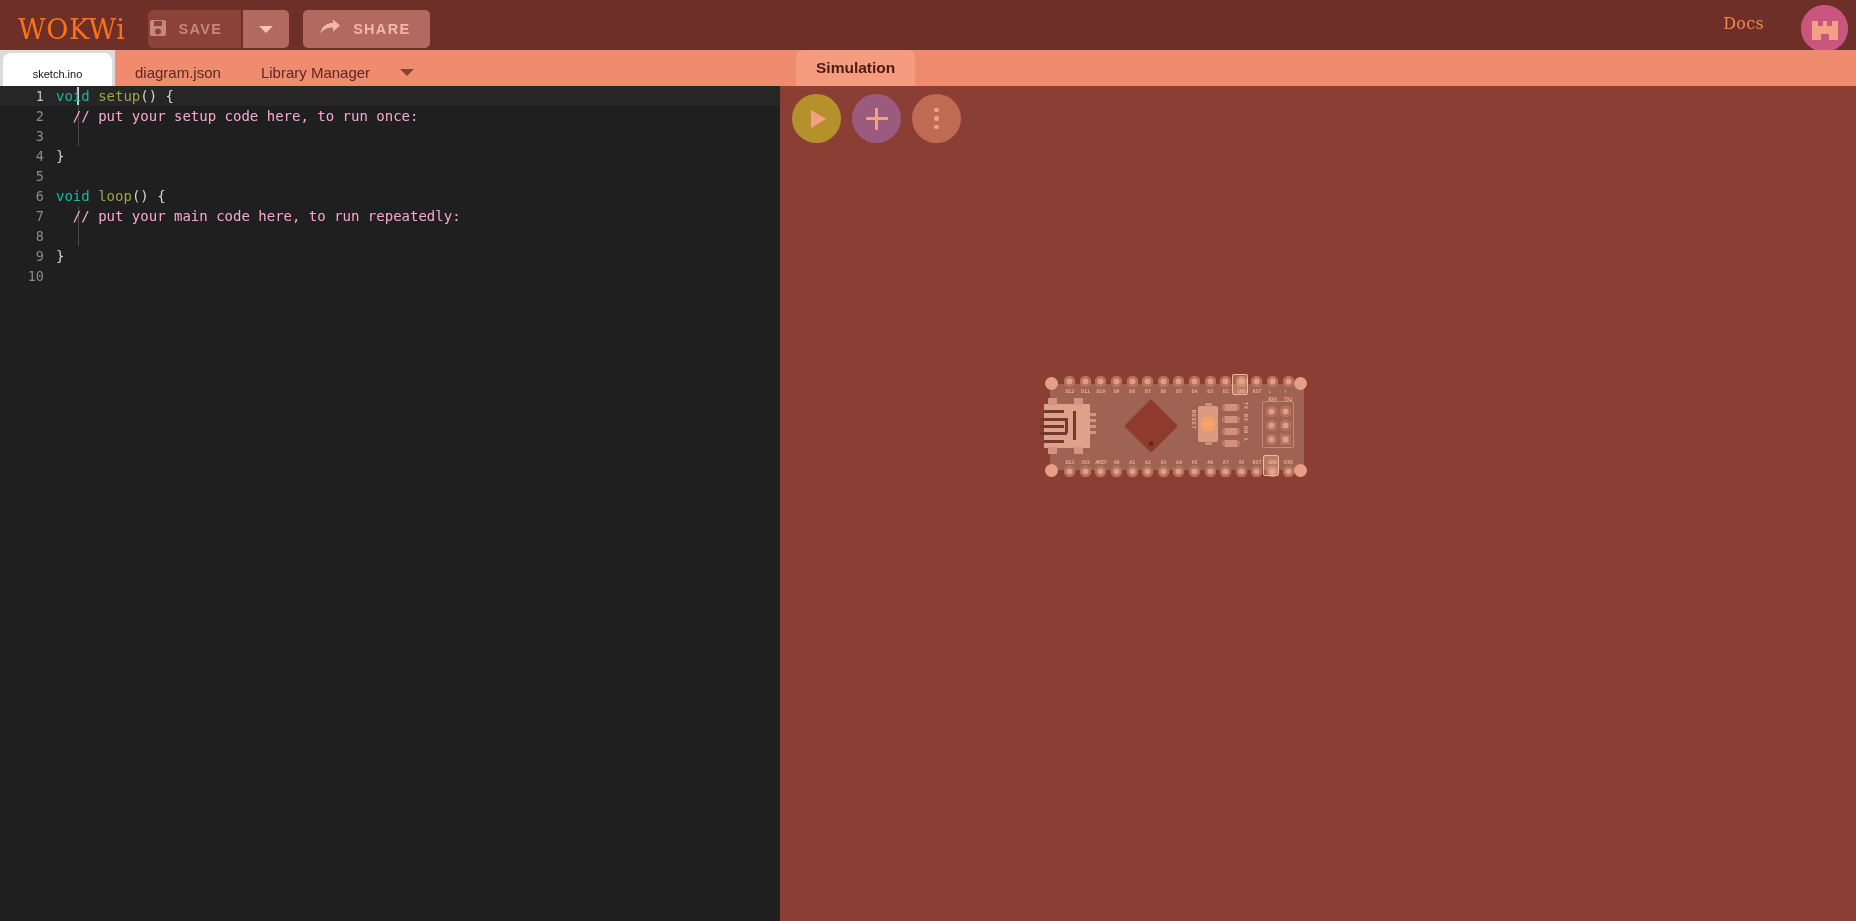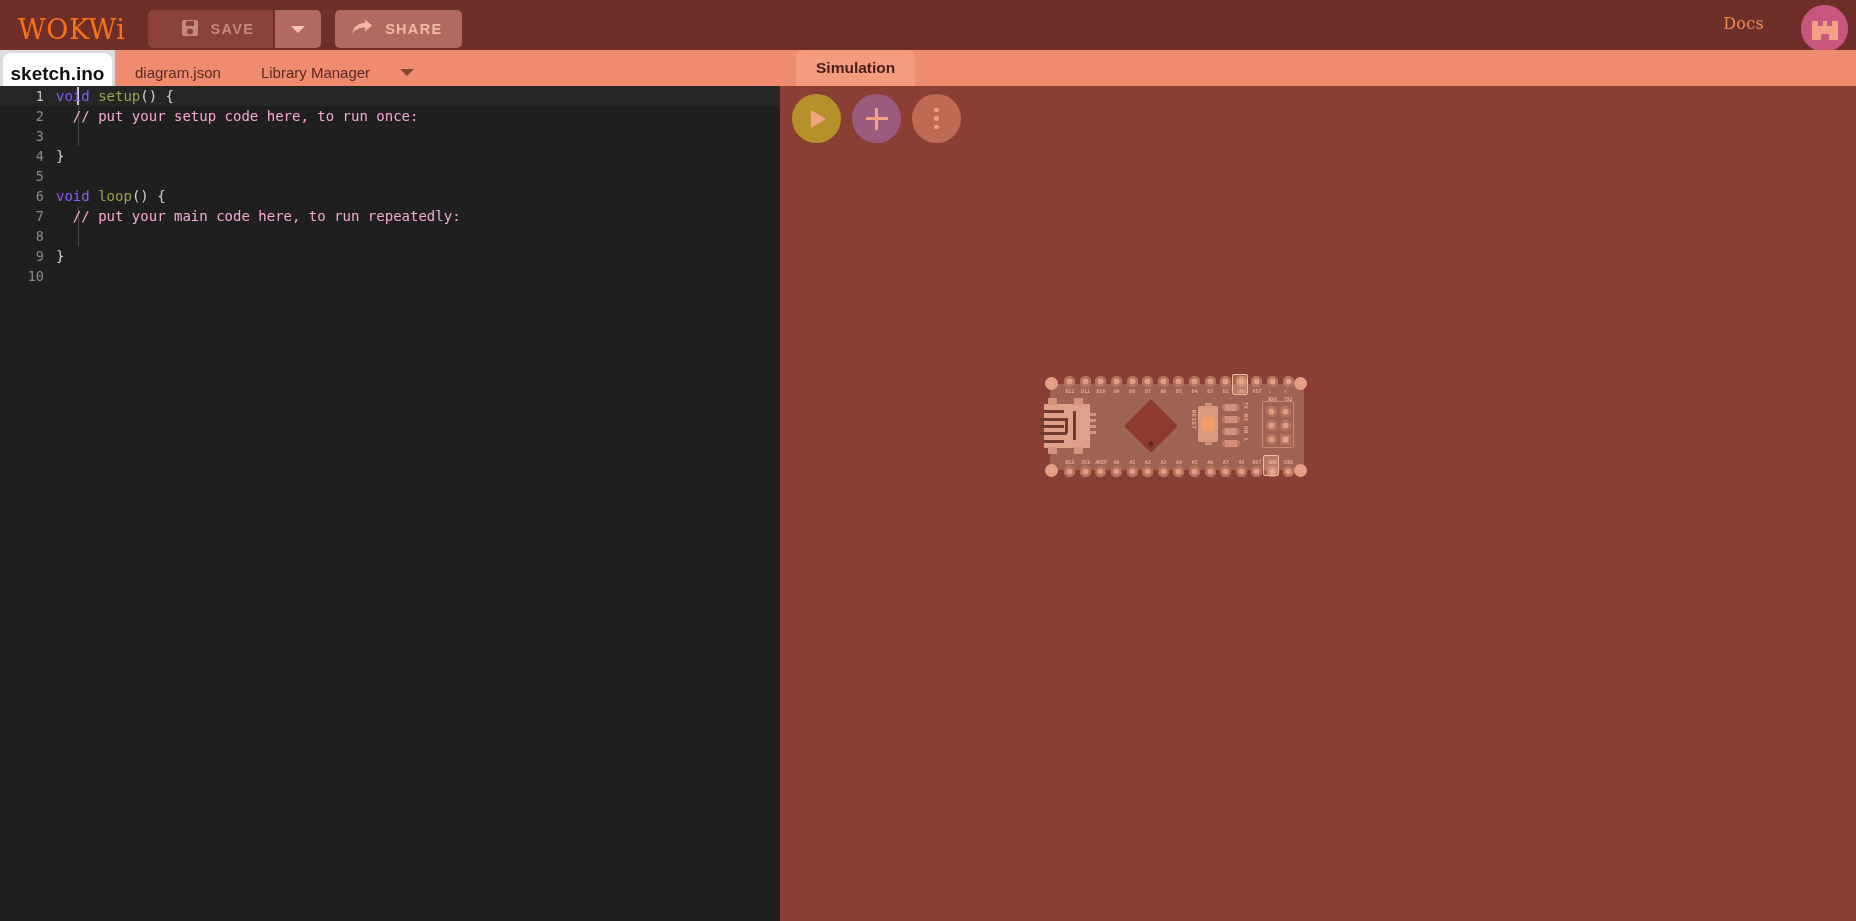--- a/index.html
+++ b/index.html
@@ -28,21 +28,21 @@
     font-weight: 500;
     padding: 0 16px 0 8px;
     white-space: nowrap;
     user-select: none;
   }
   .btn-group { display: flex; align-items: center; margin-left: 6px; }
   .btn-save {
     display: flex; align-items: center; gap: 11px;
     background: #8a4239;
     height: 38px;
-    padding: 0 19px 0 32px;
+    padding: 0 19px 0 0;
     border-radius: 5px 0 0 5px;
     color: #c5897c;
     font-size: 14.5px;
     font-weight: bold;
     letter-spacing: 1.3px;
   }
   .btn-caret {
     background: #b26a60;
     height: 38px; width: 46px;
     border-radius: 0 5px 5px 0;
@@ -88,22 +88,22 @@
     background: #dcdcdc;
     display: flex; align-items: center; justify-content: center;
     padding: 3px 3px 0 3px;
   }
   .tab-active {
     width: 100%; height: 41px;
     background: #ffffff;
     border-radius: 8px 8px 0 0;
     display: flex; align-items: center; justify-content: center;
     color: #111;
-    font-size: 19px;
-    font-weight: bold;
+    font-size: 11px;
+    font-weight: normal;
   }
   .tab-inactive {
     height: 44px;
     display: flex; align-items: center;
     padding: 0 20px;
     color: #5a2a22;
     font-size: 15px;
   }
   .tab-caret {
     height: 44px;
@@ -162,21 +162,21 @@
     font-size: 13.5px;
   }
   .gutter.active { color: #c6c6c6; }
   .codetext { color: #d4d4d4; position: relative; }
   .indent-guide {
     position: absolute;
     left: 78px;
     width: 1px; height: 20px;
     background: #4a4a4a;
   }
-  .kw { color: #8b5cf6; }
+  .kw { color: #14b8a6; }
   .fn { color: #a0a34a; }
   .pn { color: #d4d4d4; }
   .cm { color: #f9a8d4; }
   .cursor {
     position: absolute;
     left: 77px;
     width: 2px; height: 18px;
     background: #cfcfcf;
   }
 

